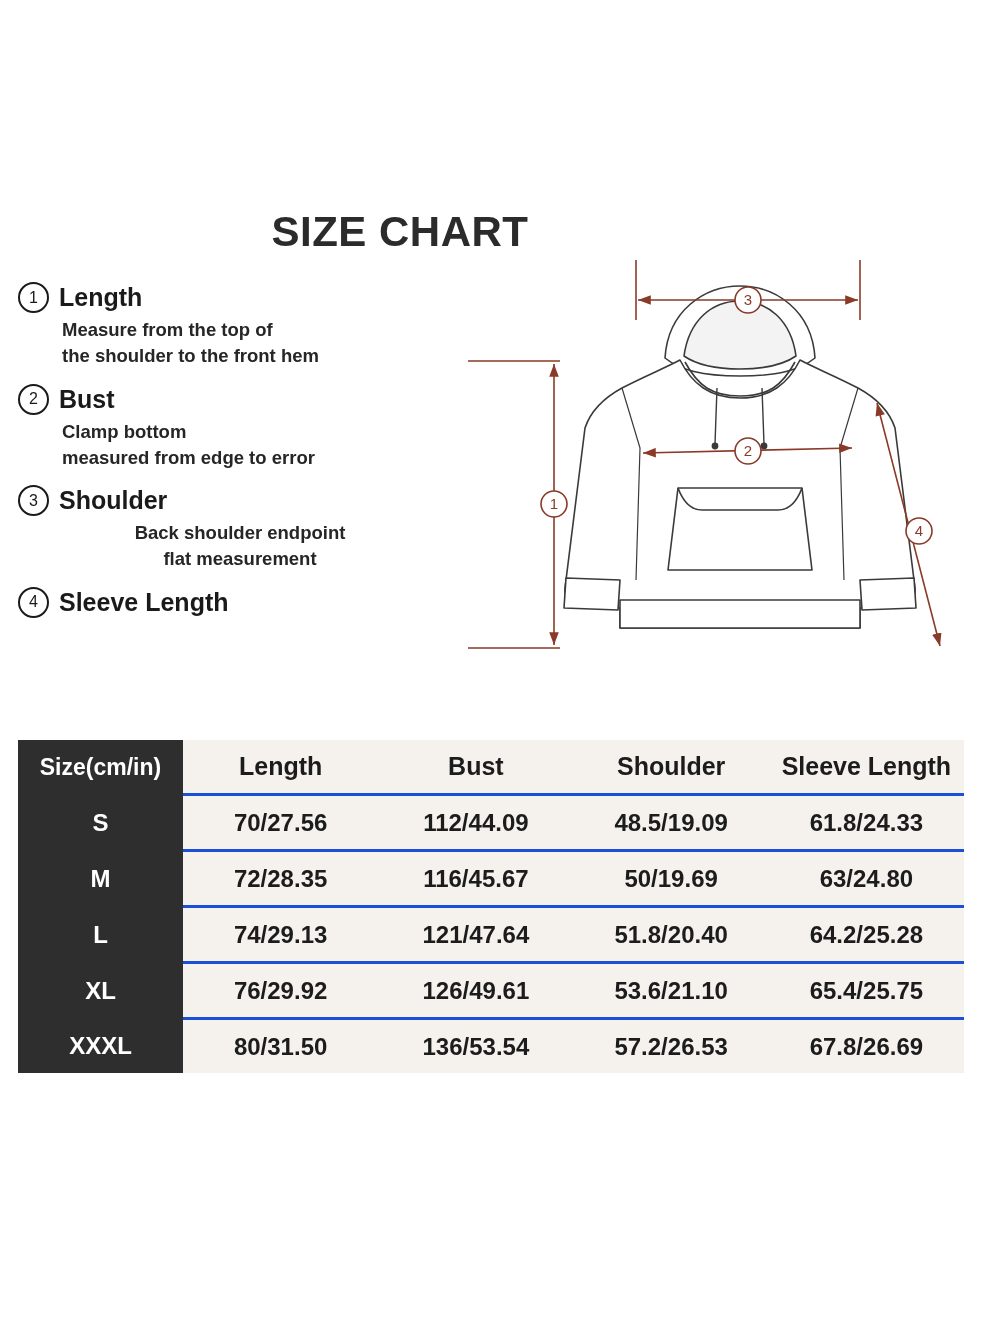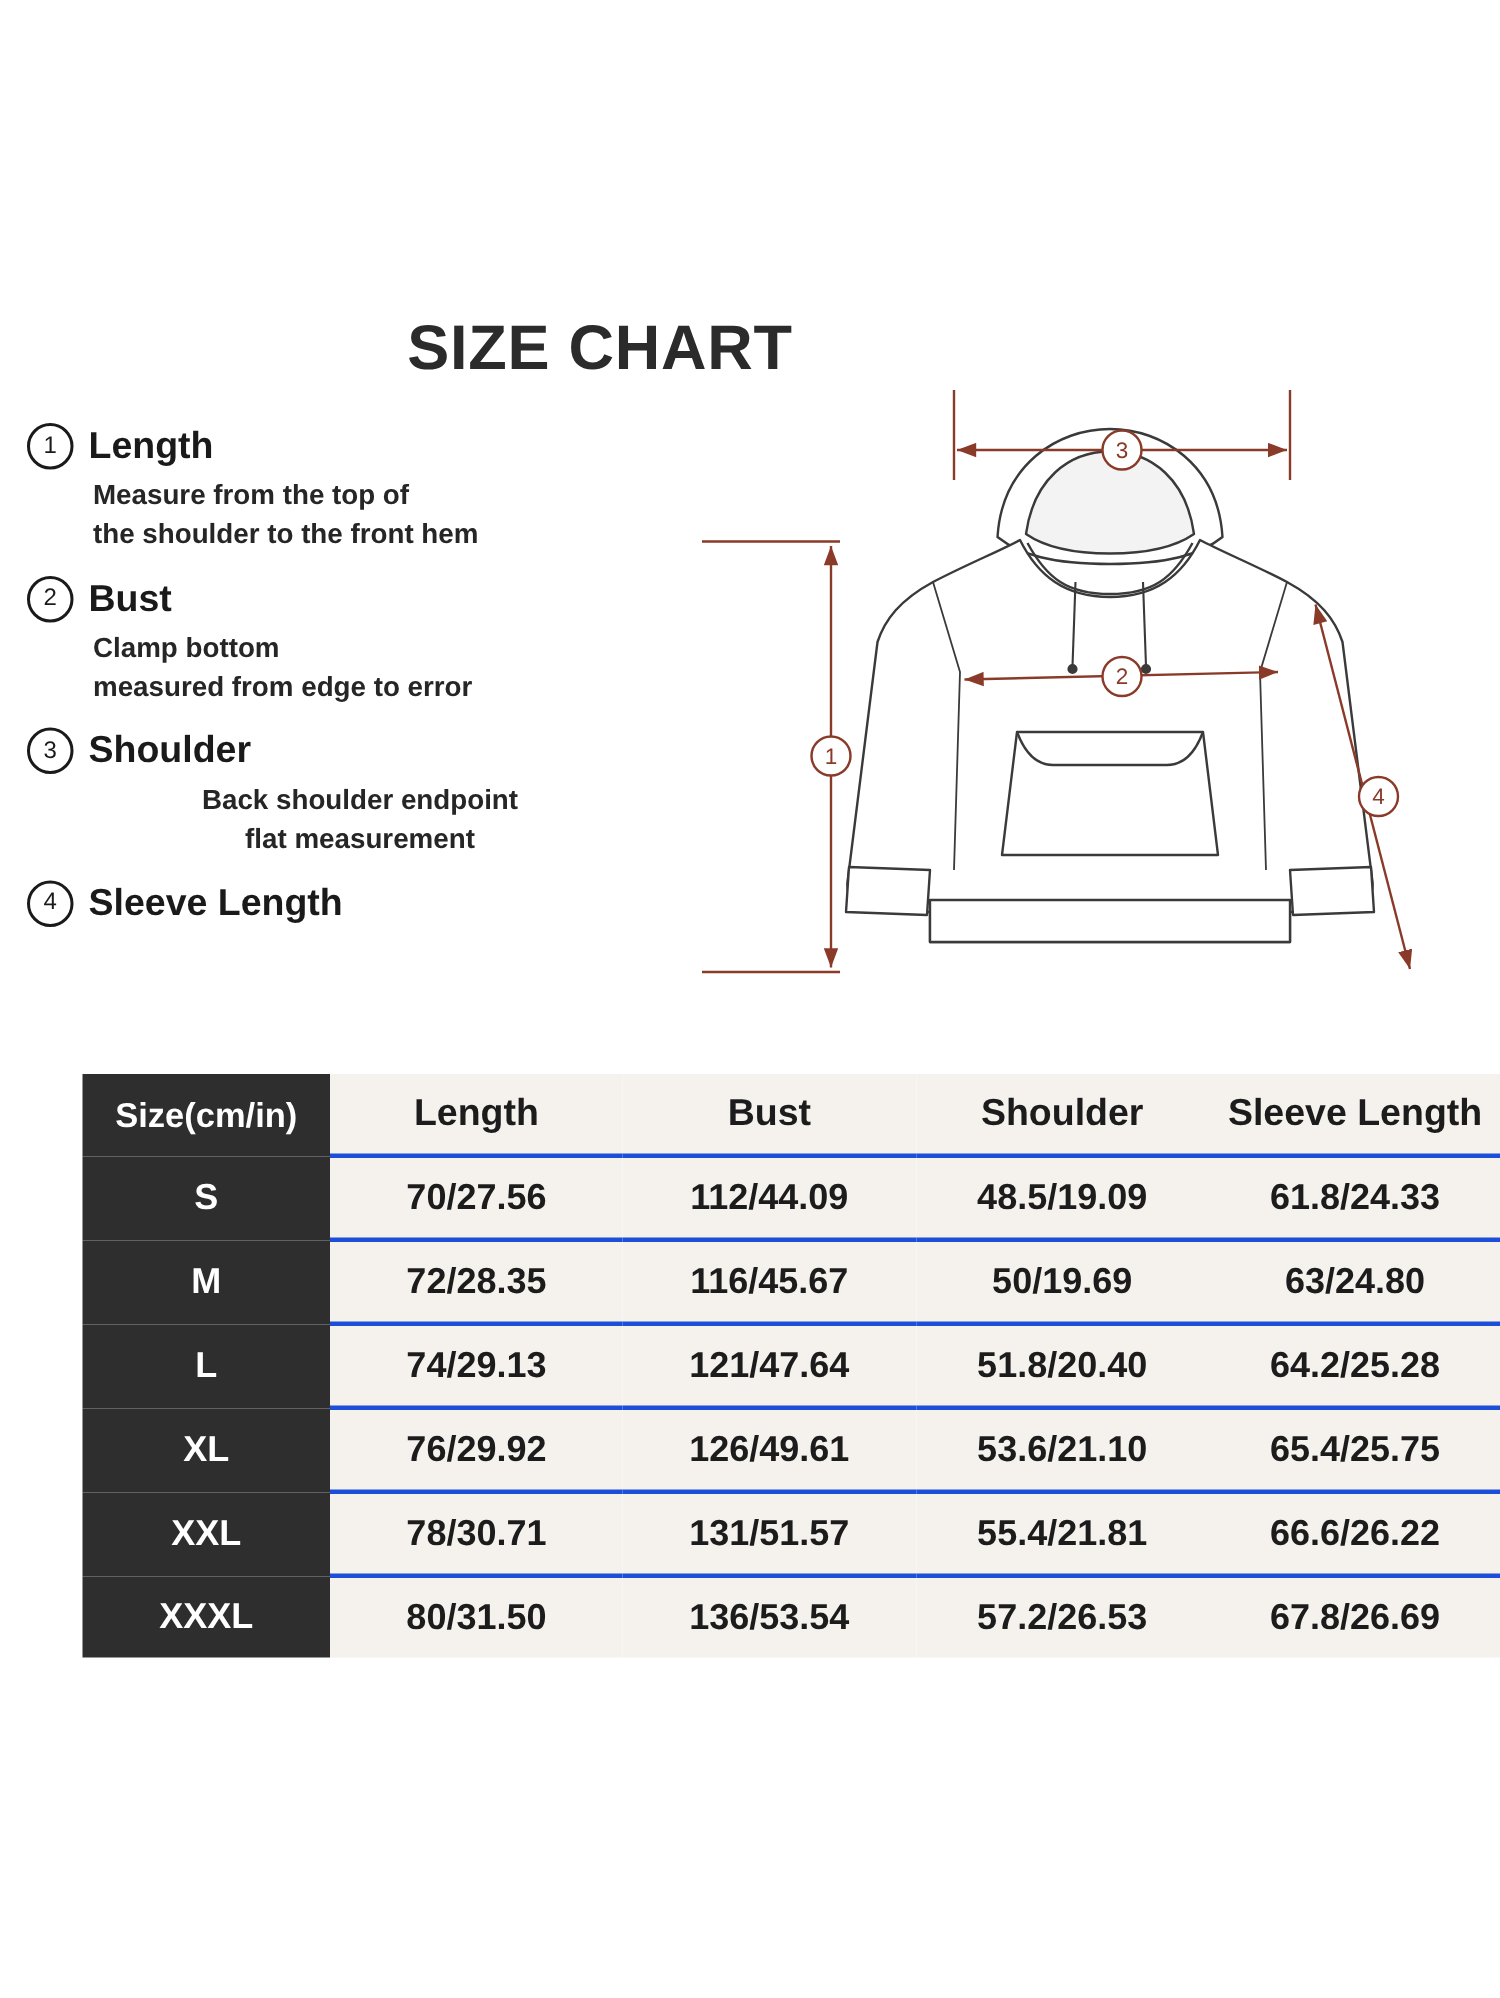--- a/index.html
+++ b/index.html
@@ -84,23 +84,22 @@
     top: 248px;
     width: 545px;
     height: 440px;
   }
   .illustration svg { display: block; }
 
   
   .table-wrap {
     position: absolute;
     left: 18px;
-    top: 716px;
+    top: 740px;
     width: 852px;
-    margin-left: 37px;
   }
   table.size-table {
     border-collapse: collapse;
     width: 946px;
     table-layout: fixed;
   }
   table.size-table th,
   table.size-table td {
     text-align: center;
     font-size: 24px;
@@ -295,27 +294,20 @@
           <td>64.2/25.28</td>
         </tr>
         <tr>
           <td class="sizecol">XL</td>
           <td>76/29.92</td>
           <td>126/49.61</td>
           <td>53.6/21.10</td>
           <td>65.4/25.75</td>
         </tr>
         <tr>
-          <td class="sizecol">XXL</td>
-          <td>78/30.71</td>
-          <td>131/51.57</td>
-          <td>55.4/21.81</td>
-          <td>66.6/26.22</td>
-        </tr>
-        <tr>
           <td class="sizecol">XXXL</td>
           <td>80/31.50</td>
           <td>136/53.54</td>
           <td>57.2/26.53</td>
           <td>67.8/26.69</td>
         </tr>
       </tbody>
     </table>
   </div>
 

